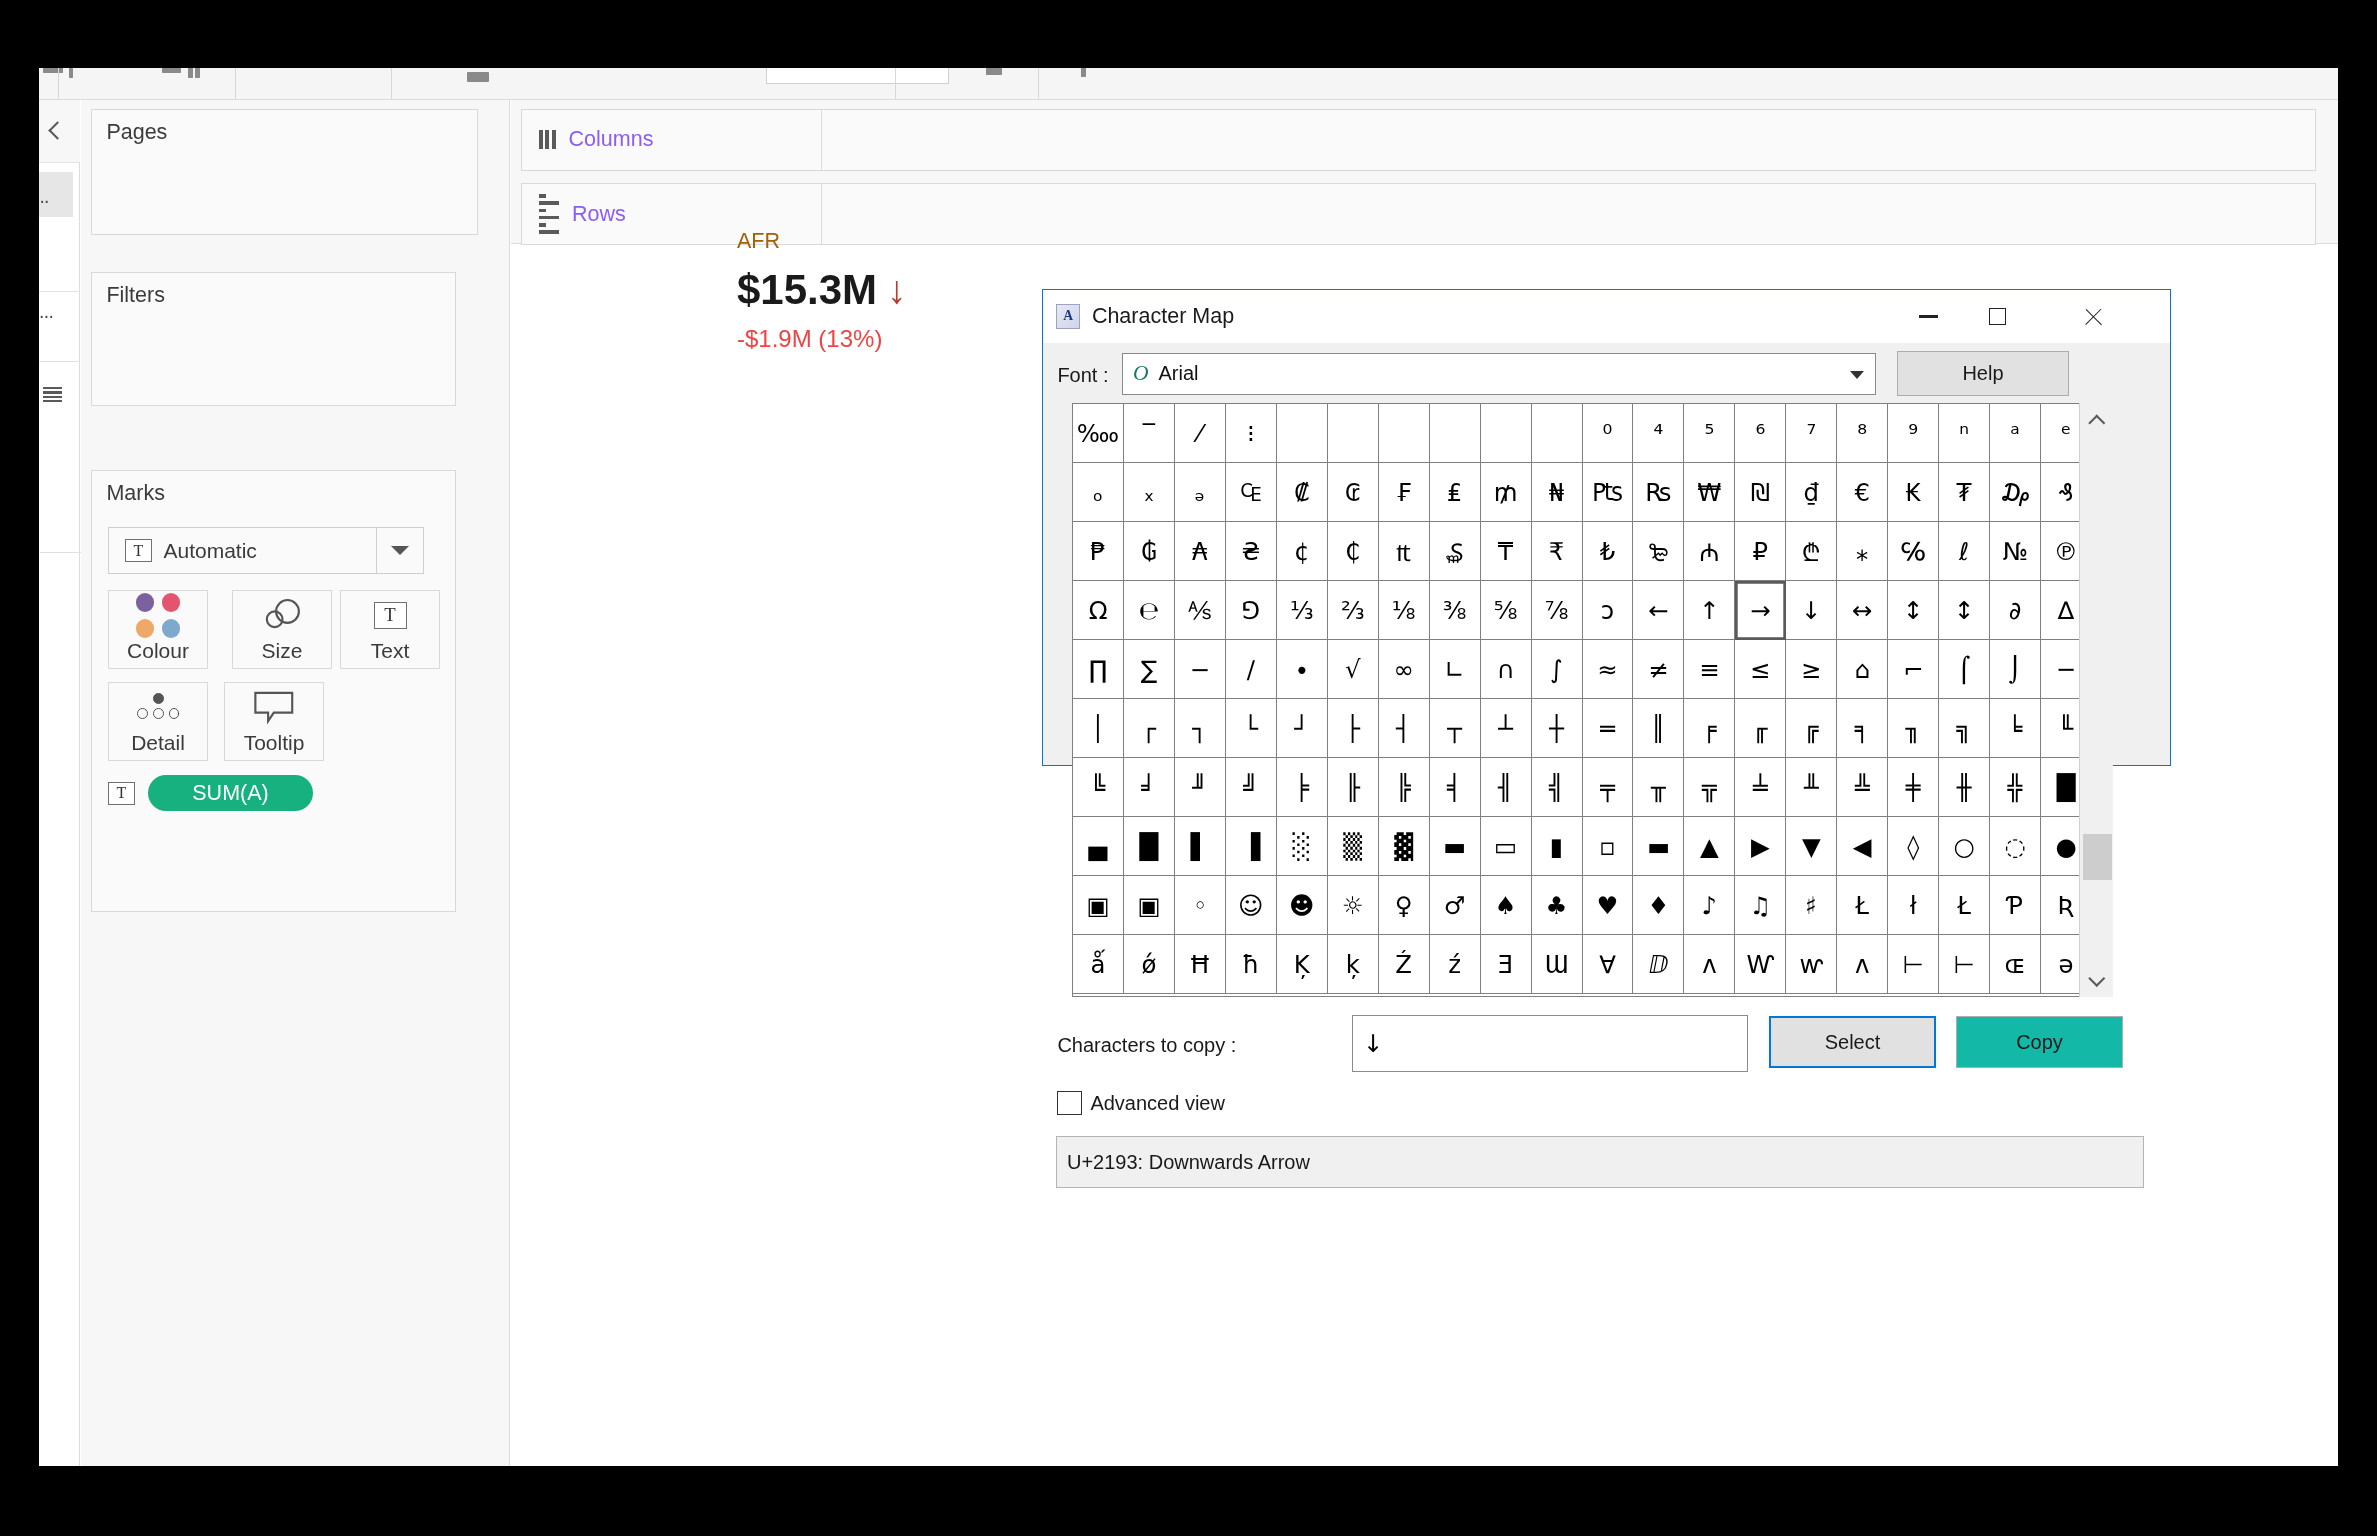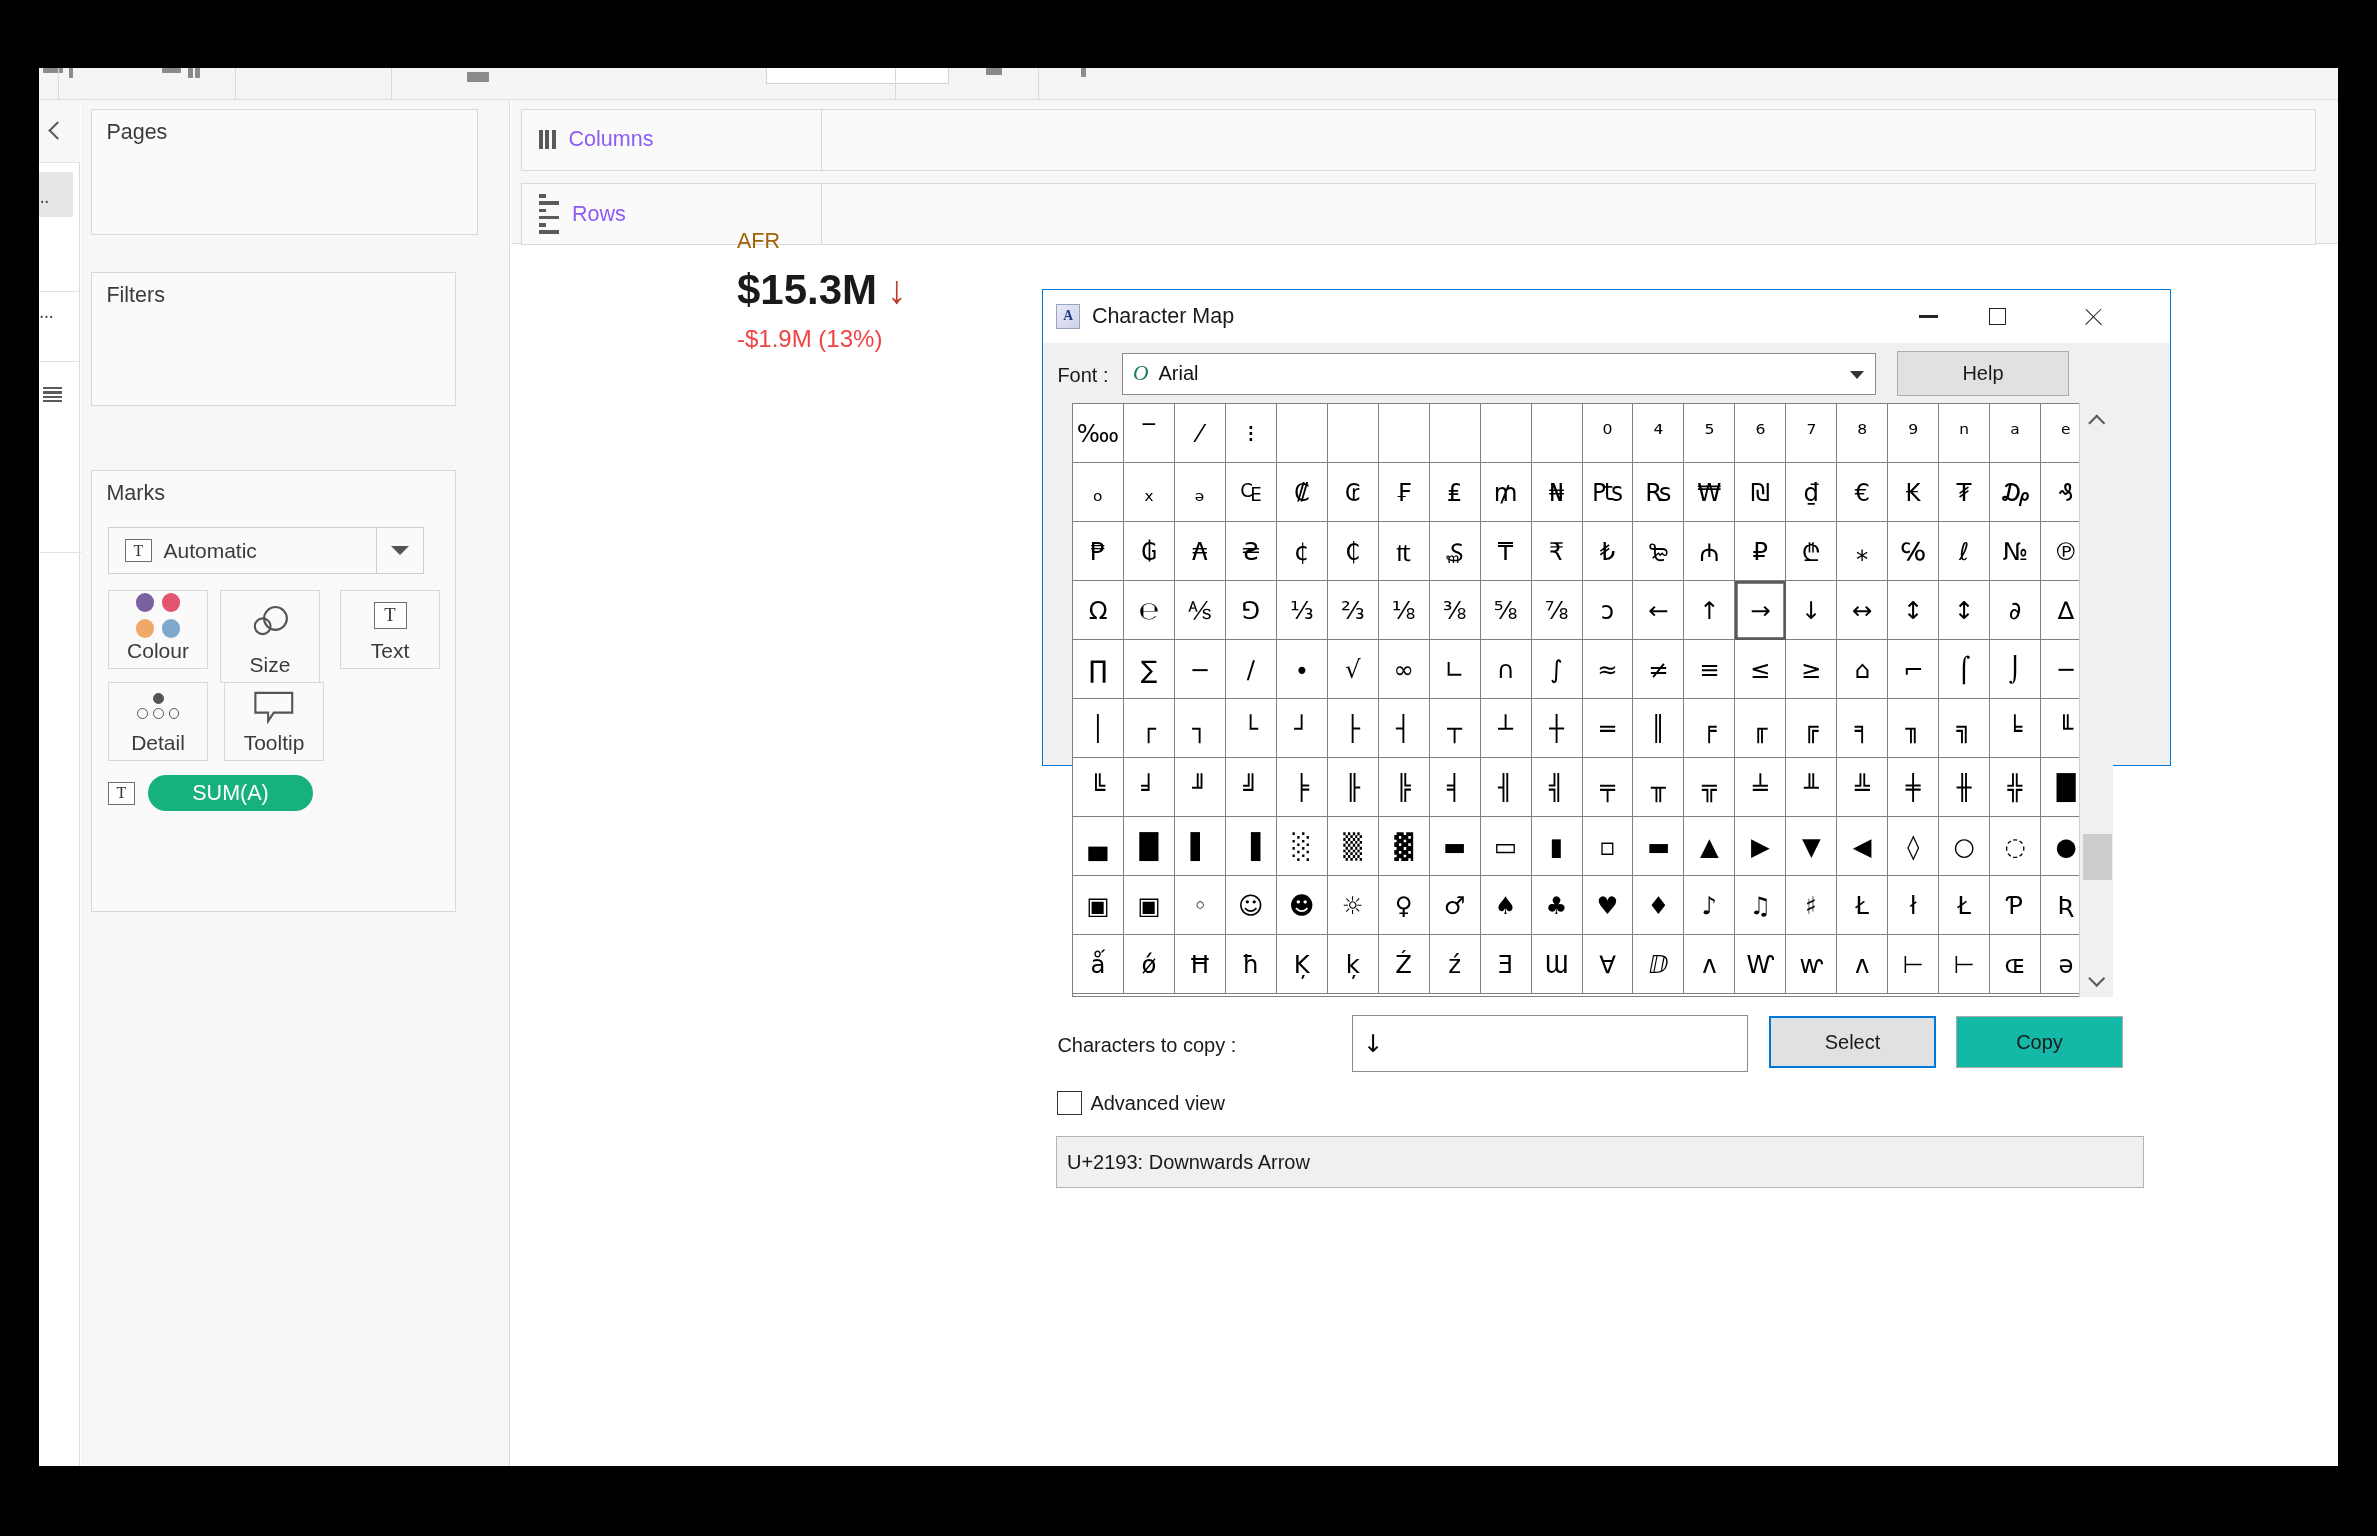--- a/index.html
+++ b/index.html
@@ -491,21 +491,21 @@
             <span class="dots4">
               <span style="background:#7b61a0"></span>
               <span style="background:#e3556f"></span>
               <span style="background:#f0a868"></span>
               <span style="background:#7fa8cd"></span>
             </span>
           </span>
           <span class="mb-label">Colour</span>
         </div>
 
-        <div class="mark-btn" style="left:128px;top:119px;width:100px;height:93px;">
+        <div class="mark-btn" style="left:140px;top:119px;width:100px;height:79px;">
           <span class="mark-icon">
             <svg width="47" height="36" viewBox="0 0 66 50" aria-hidden="true">
               <circle cx="40" cy="20" r="16" fill="none" stroke="#555" stroke-width="3"></circle>
               <circle cx="22" cy="31" r="11" fill="none" stroke="#555" stroke-width="3"></circle>
             </svg>
           </span>
           <span class="mb-label">Size</span>
         </div>
 
         <div class="mark-btn" style="left:248px;top:119px;width:100px;height:79px;">

